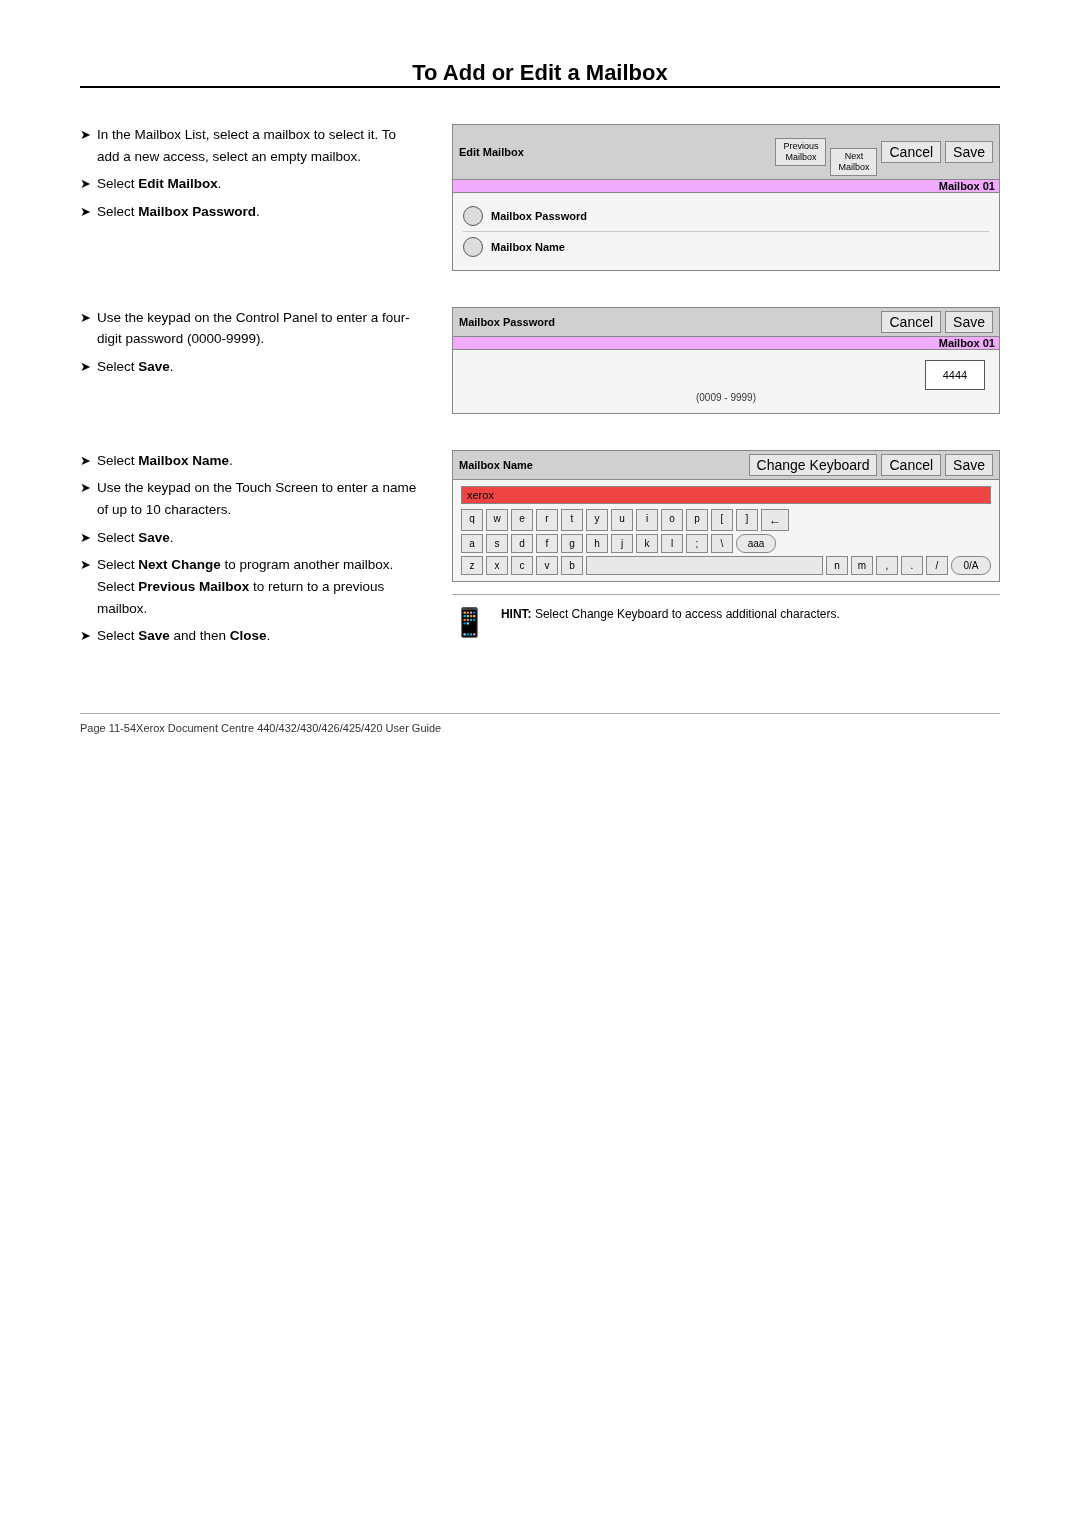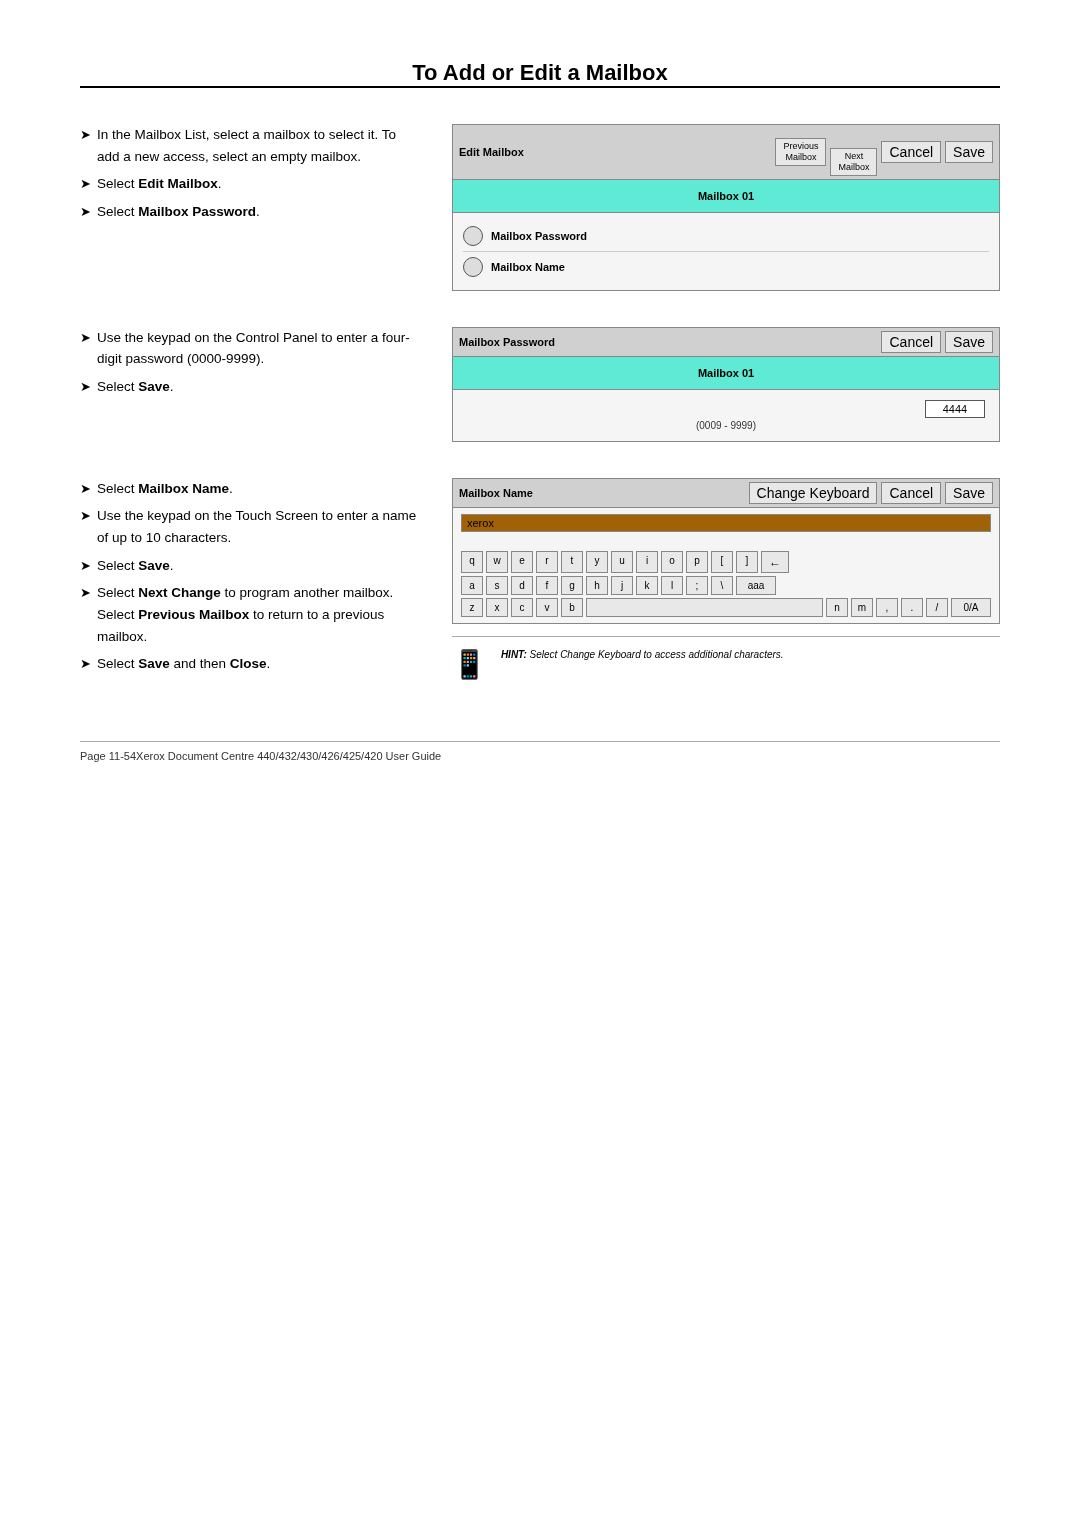--- a/index.html
+++ b/index.html
@@ -81,26 +81,26 @@
     .panel-btn {
       border: 1px solid #888;
       background: #e8e8e8;
       padding: 2px 7px;
       font-size: 14px;
       cursor: pointer;
       white-space: nowrap;
     }
 
     .panel-subheader {
-      text-align: center;
+      text-align: right;
       font-weight: bold;
       font-size: 11px;
       border-bottom: 1px solid #888;
-      padding: 10px 4px;
-      background: #5eead4;
+      padding: 0 4px;
+      background: #f0abfc;
     }
 
     .panel-body {
       padding: 8px 10px;
     }
 
     
     .mailbox-row {
       display: flex;
       align-items: center;
@@ -126,44 +126,44 @@
     
     .password-panel-body {
       padding: 10px 14px;
       text-align: right;
     }
 
     .password-input-box {
       border: 1px solid #555;
       background: #fff;
       display: inline-block;
-      padding: 2px 8px;
+      padding: 8px 8px;
       font-size: 11px;
       min-width: 60px;
       text-align: center;
       margin-bottom: 2px;
     }
 
     .password-range {
       font-size: 10px;
       color: #333;
       text-align: center;
     }
 
     
     .keyboard-panel .panel-body {
       padding: 6px 8px;
     }
 
     .keyboard-input-row {
       border: 1px solid #888;
-      background: #a16207;
+      background: #ef4444;
       padding: 2px 5px;
       font-size: 11px;
-      margin-bottom: 19px;
+      margin-bottom: 5px;
     }
 
     .keyboard-rows {
       display: flex;
       flex-direction: column;
       gap: 3px;
     }
 
     .key-row {
       display: flex;
@@ -175,20 +175,21 @@
       background: #e8e8e8;
       padding: 3px 5px;
       font-size: 10px;
       min-width: 22px;
       text-align: center;
       cursor: pointer;
     }
 
     .key-wide {
       min-width: 40px;
+      border-radius: 9px;
     }
 
     .key-space {
       flex: 1;
     }
 
     .key-backspace {
       font-size: 12px;
       min-width: 28px;
     }
@@ -205,22 +206,21 @@
 
     .hint-icon {
       font-size: 28px;
       line-height: 1;
       color: #555;
       flex-shrink: 0;
       margin-top: 4px;
     }
 
     .hint-text {
-      font-size: 10px;
-      font-style: italic;
+      font-size: 12px;
       line-height: 1.5;
     }
 
     
     .page-footer {
       display: flex;
       justify-content: flex-start;
       align-items: center;
       border-top: 1px solid #aaa;
       margin-top: 60px;

